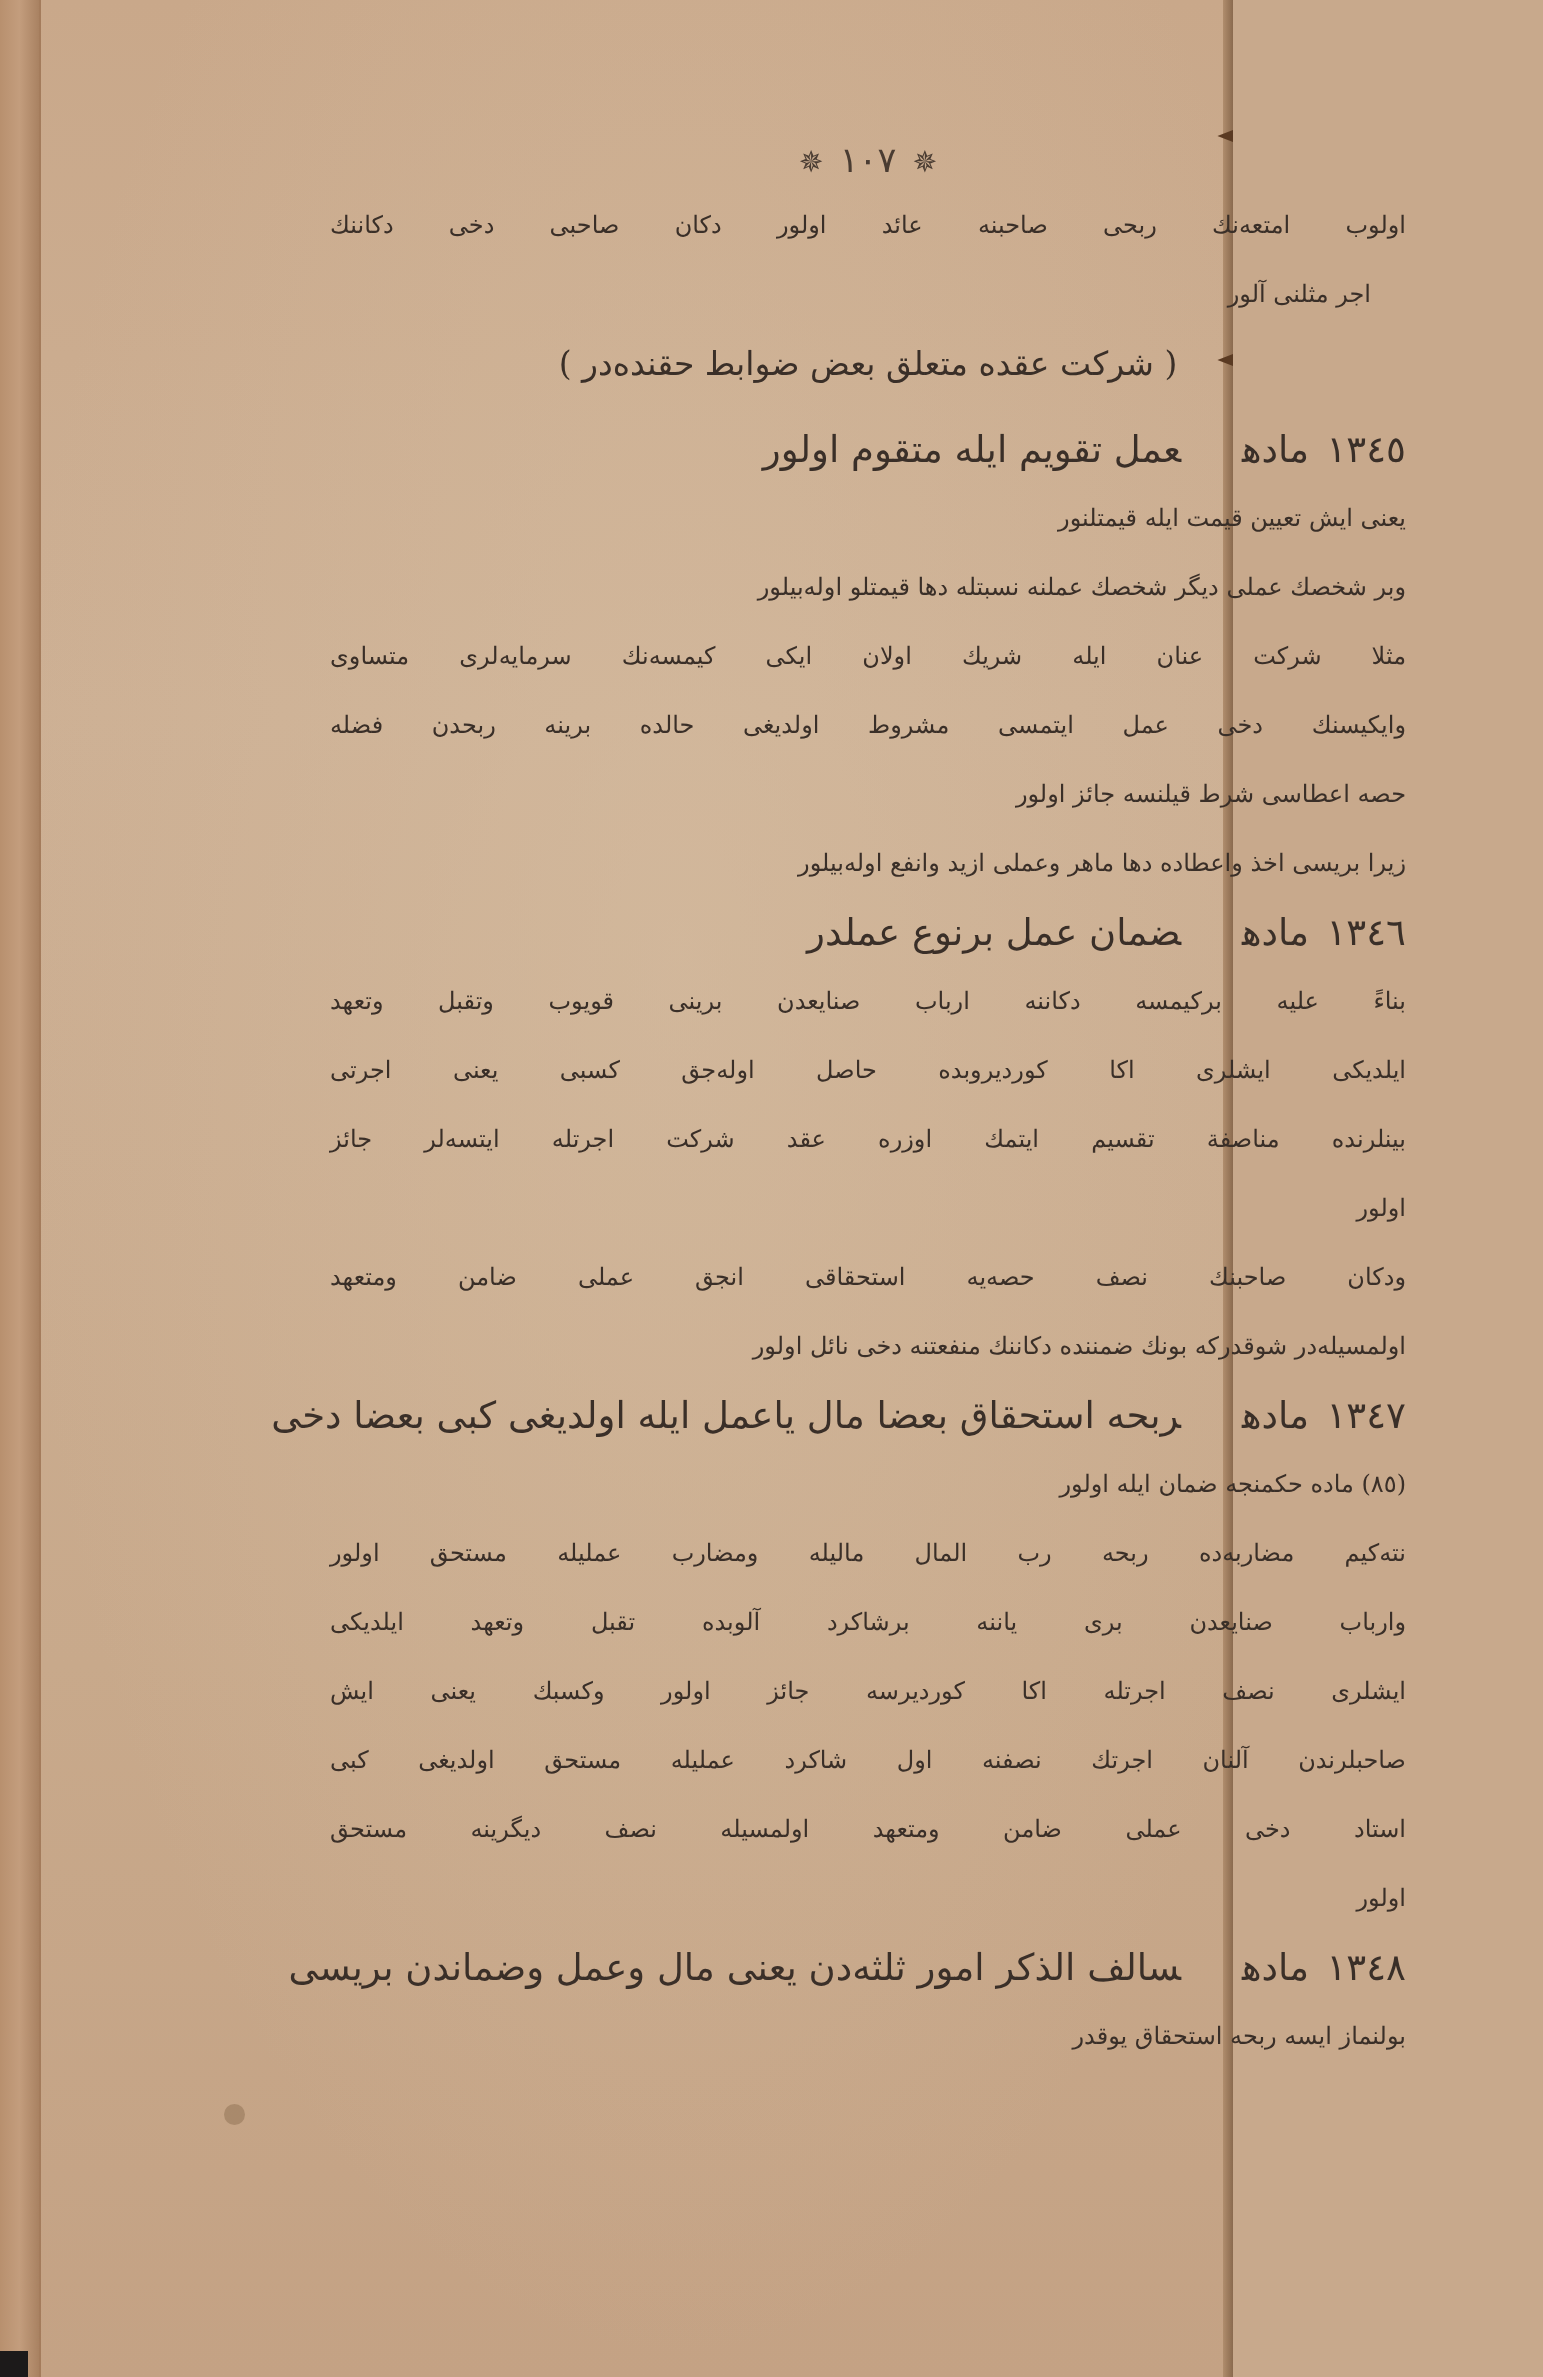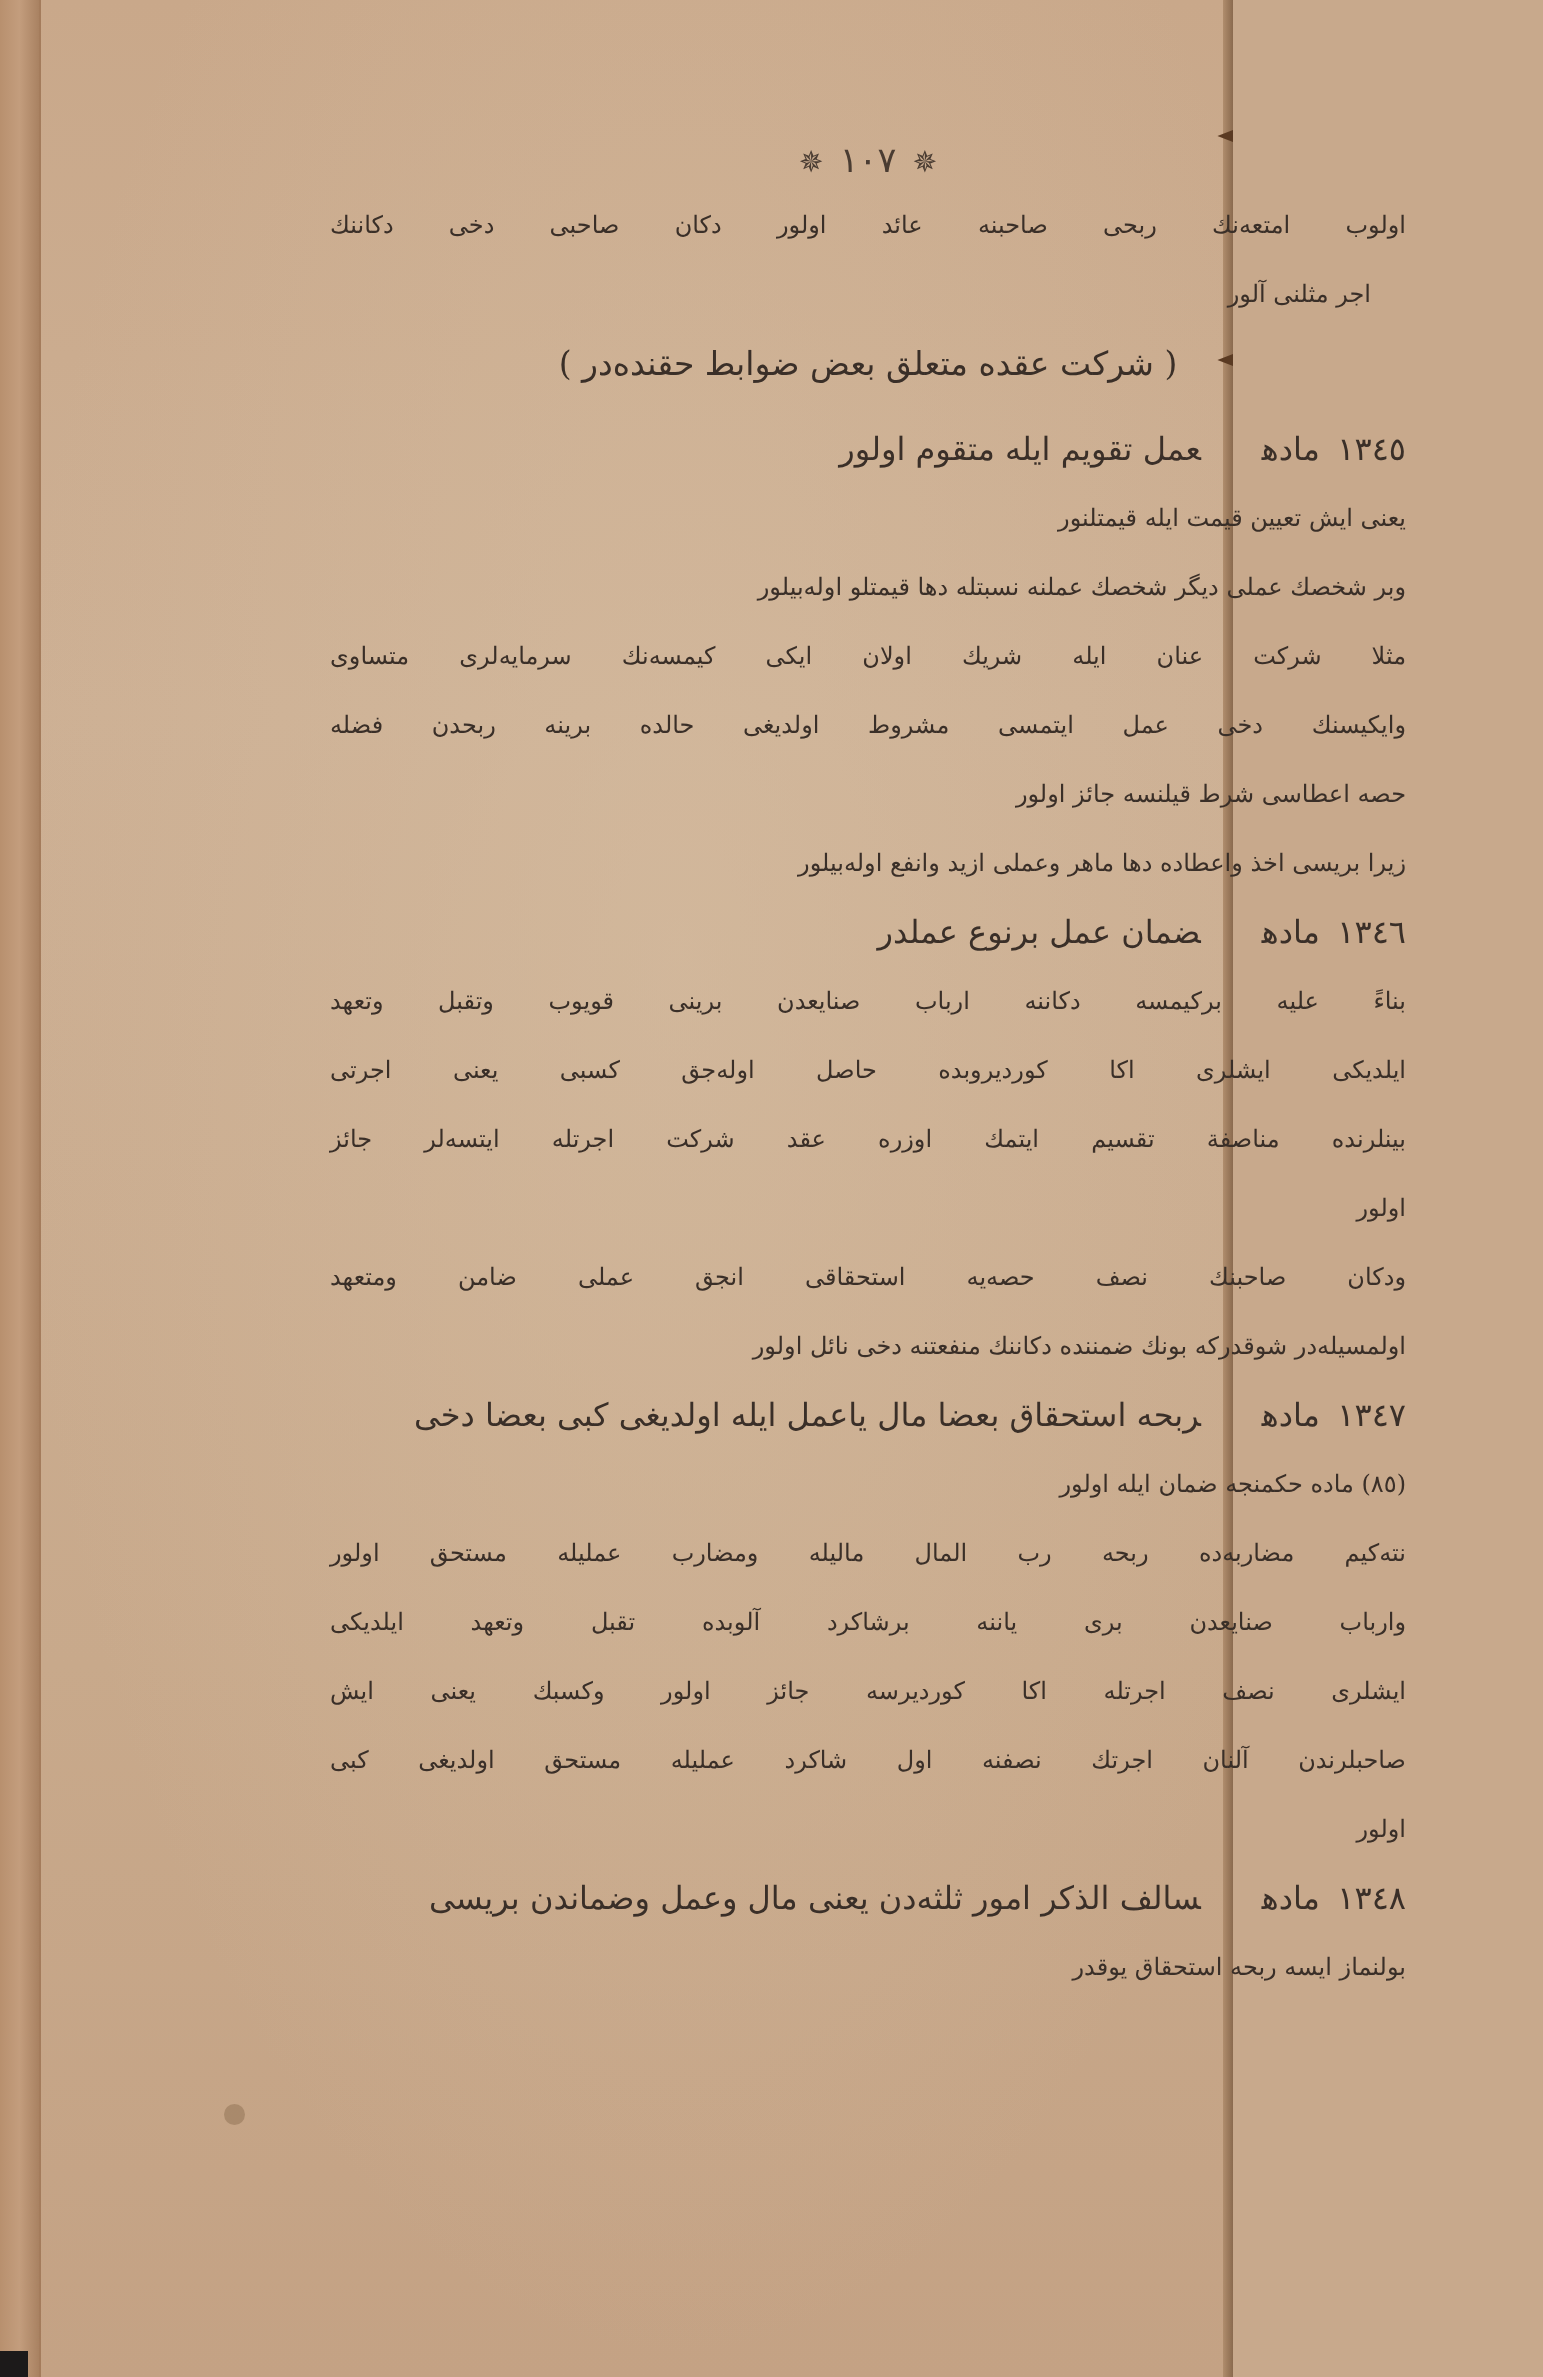--- a/index.html
+++ b/index.html
@@ -104,21 +104,21 @@
       height: 78px;
       margin-top: 52px;
     }
     .section-subtitle {
       text-align: center;
       font-size: 33px;
       line-height: 69px;
       height: 69px;
     }
     .article-title {
-      font-size: 32px;
+      font-size: 37px;
       line-height: 69px;
       height: 69px;
       text-align: right;
       white-space: nowrap;
     }
     .article-number {
       margin-left: 17.4px;
     }
     .article-word {
       margin-left: 61px;
@@ -173,20 +173,21 @@
     <div class="line">اولمسیله‌در شوقدركه بونك ضمننده دكاننك منفعتنه دخی نائل اولور</div>
 
     <div class="article-title">
       <span class="article-number">١٣٤٧</span><span class="article-word">ماده</span><span>ربحه استحقاق بعضا مال یاعمل ایله اولدیغی كبی بعضا دخی</span>
     </div>
     <div class="line">(٨٥) ماده حكمنجه ضمان ایله اولور</div>
     <div class="line justify">نته‌كیم مضاربه‌ده ربحه رب المال مالیله ومضارب عملیله مستحق اولور</div>
     <div class="line justify">وارباب صنایعدن بری یاننه برشاكرد آلوبده تقبل وتعهد ایلدیكی</div>
     <div class="line justify">ایشلری نصف اجرتله اكا كوردیرسه جائز اولور وكسبك یعنی ایش</div>
     <div class="line justify">صاحبلرندن آلنان اجرتك نصفنه اول شاكرد عملیله مستحق اولدیغی كبی</div>
+    <div class="line justify">استاد دخی عملی ضامن ومتعهد اولمسیله نصف دیگرینه مستحق</div>
     <div class="line">اولور</div>
 
     <div class="article-title">
       <span class="article-number">١٣٤٨</span><span class="article-word">ماده</span><span>سالف الذكر امور ثلثه‌دن یعنی مال وعمل وضماندن بریسی</span>
     </div>
     <div class="line">بولنماز ایسه ربحه استحقاق یوقدر</div>
 
   </div>
 </div>
 

